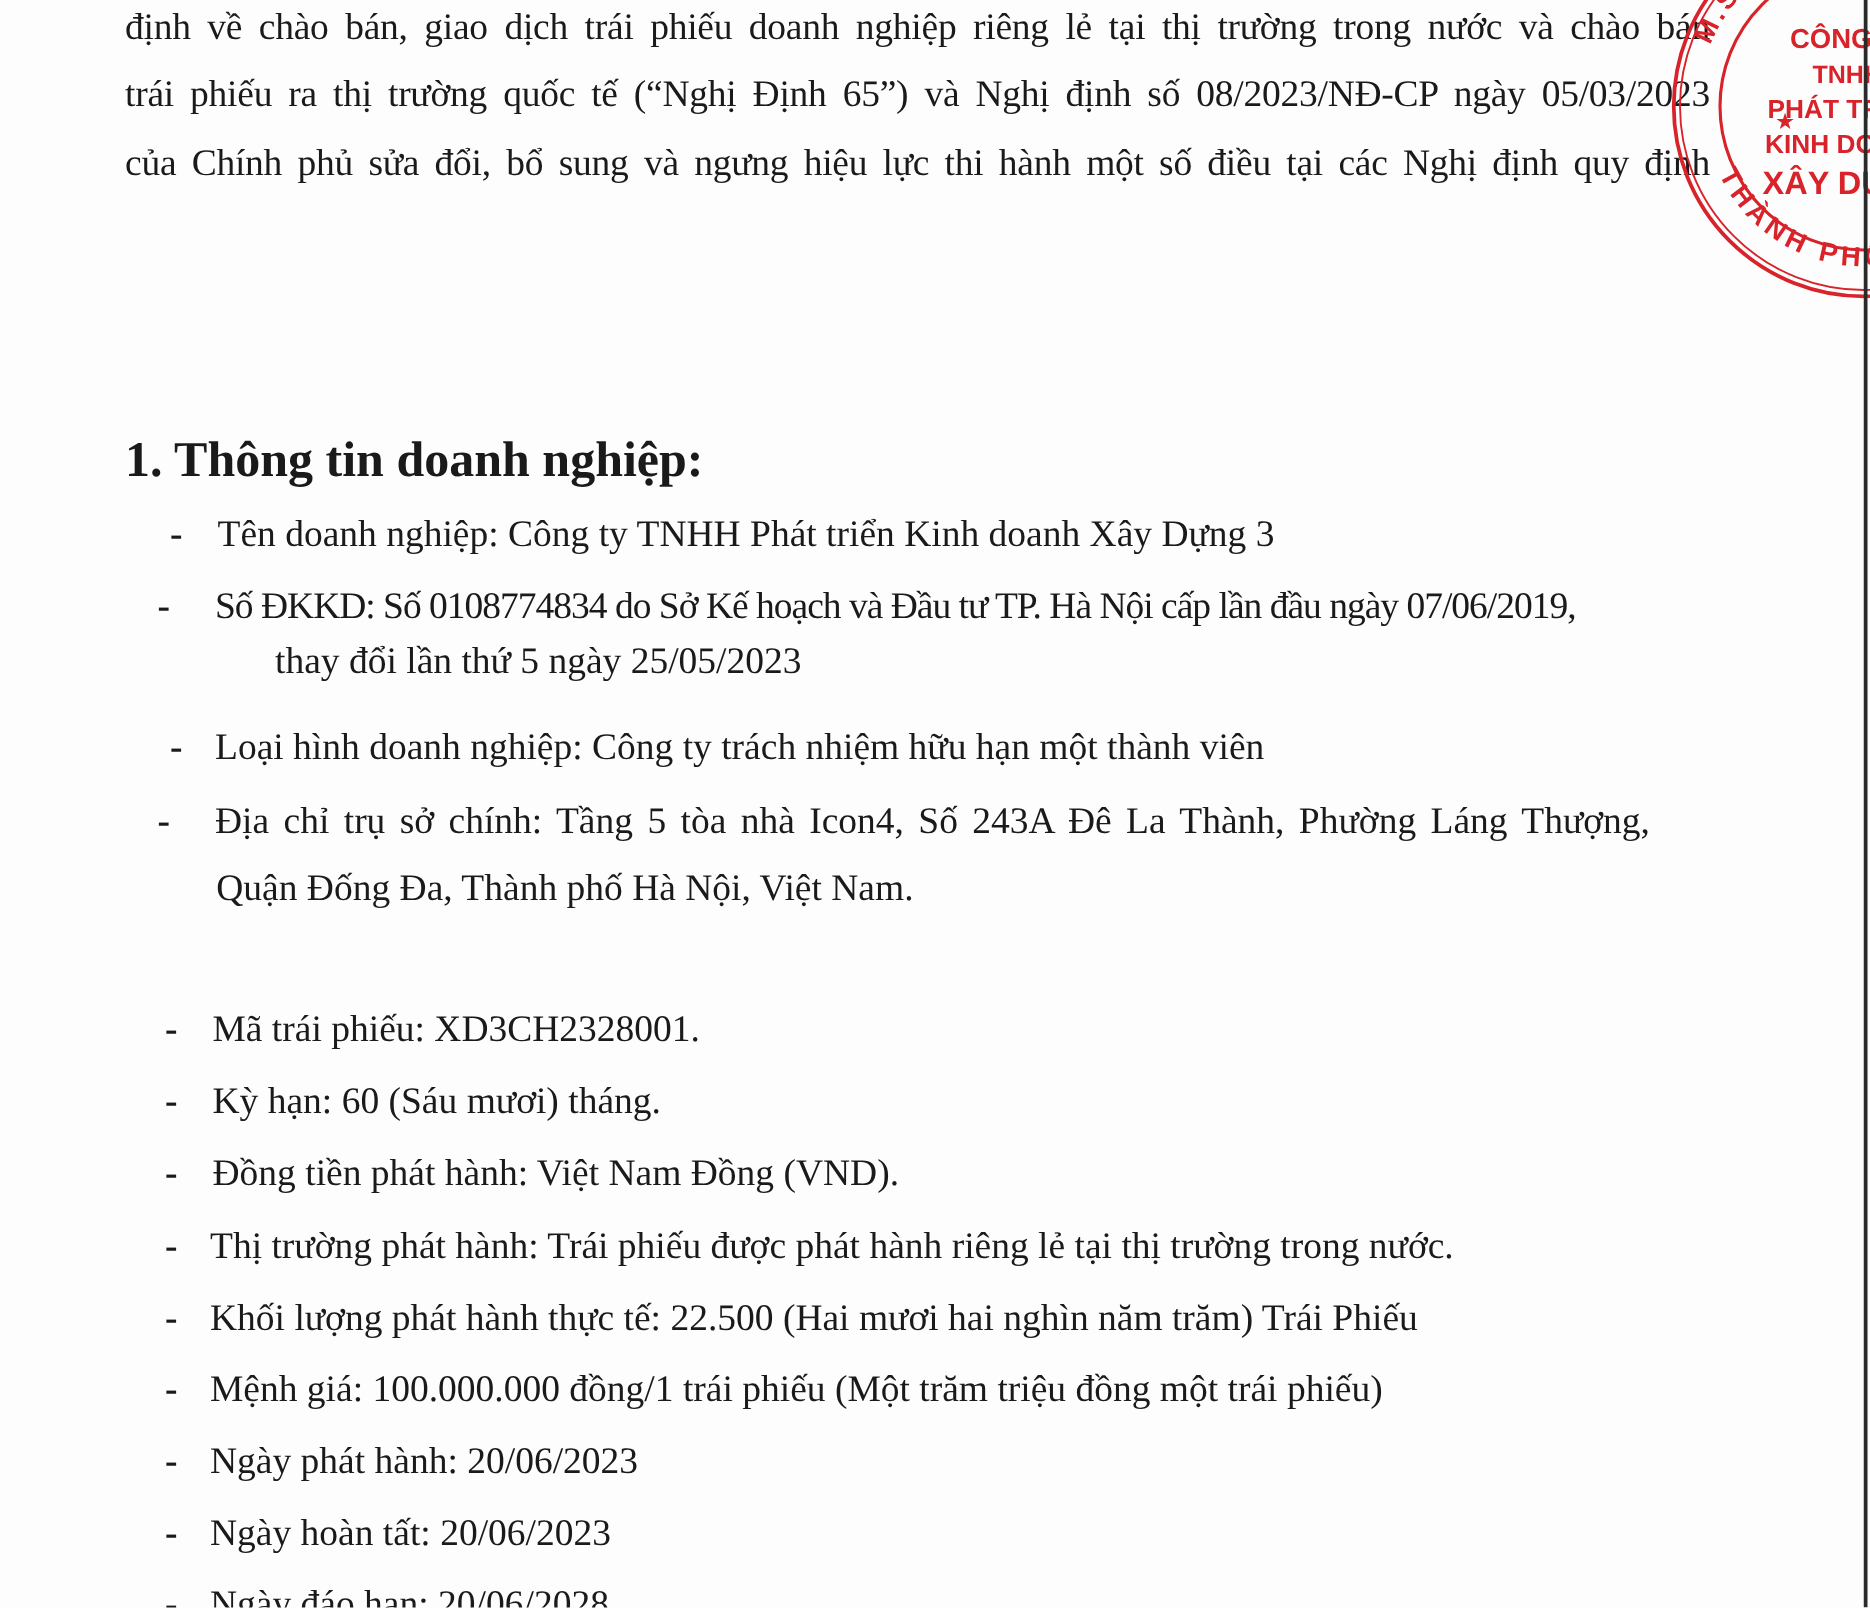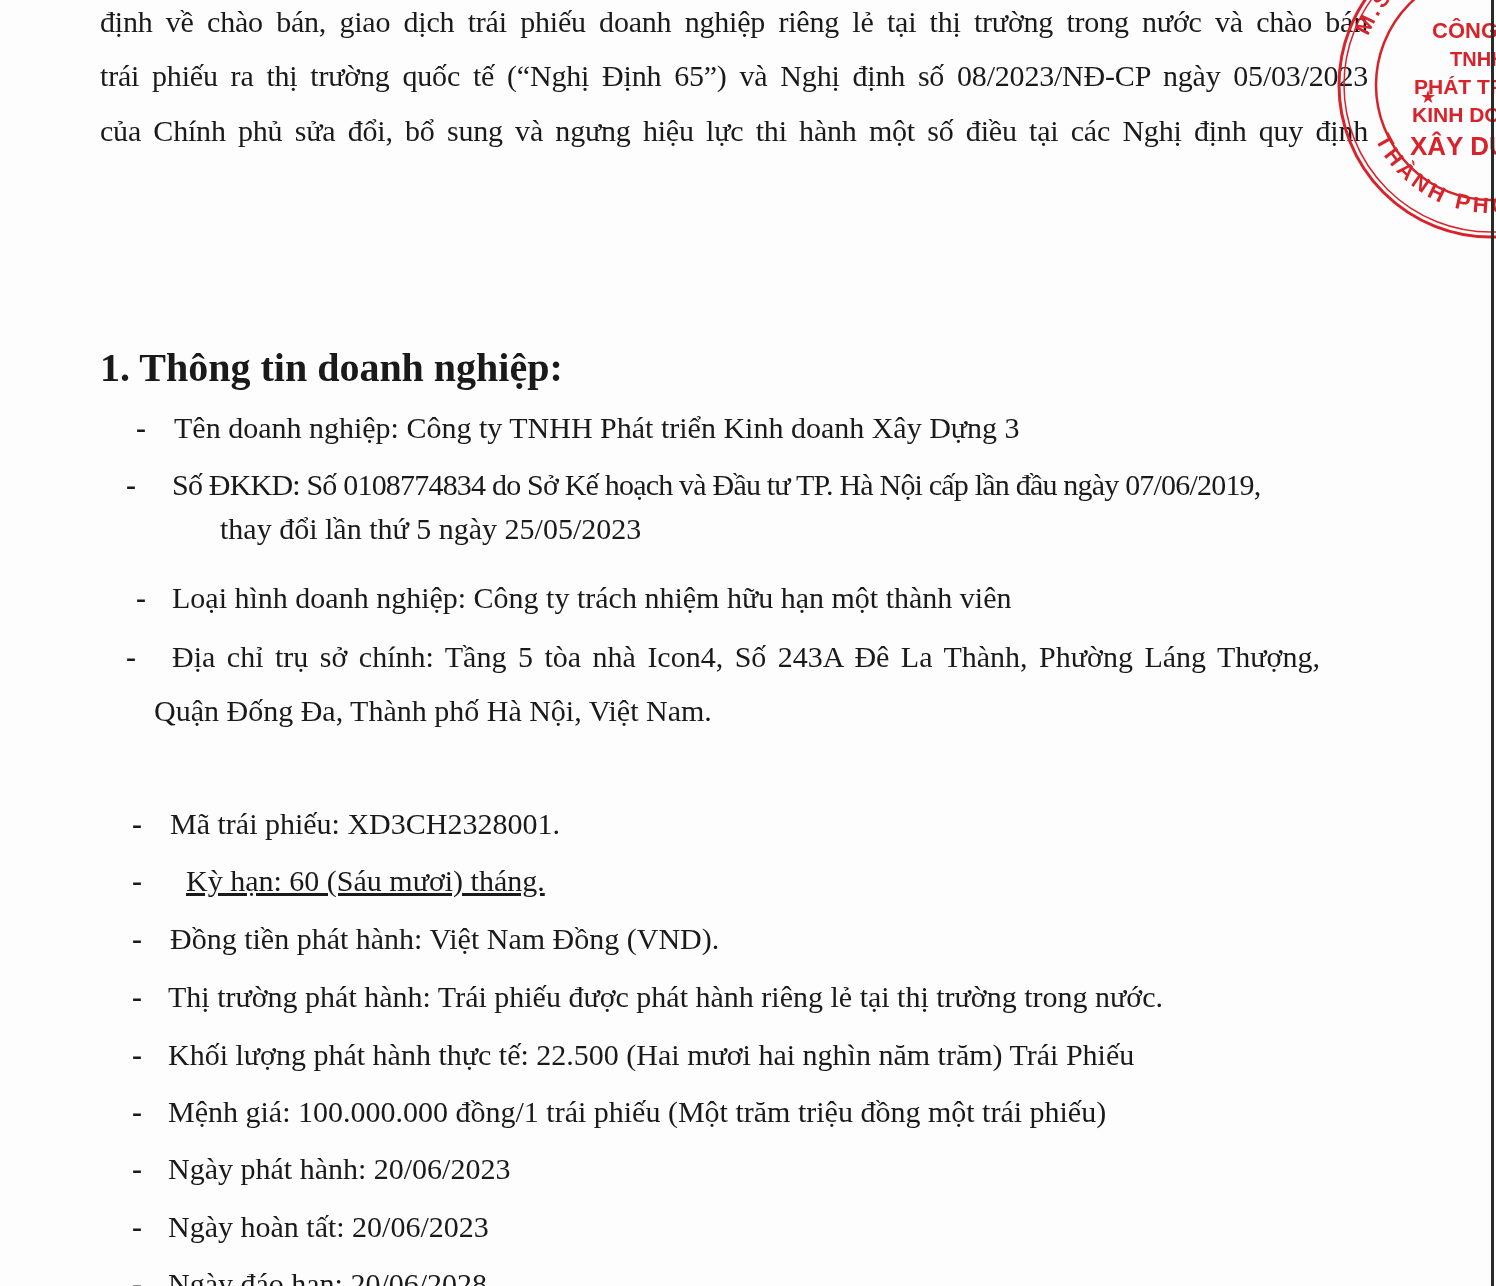--- a/index.html
+++ b/index.html
@@ -100,32 +100,32 @@
   </div>
 
   <div class="bullet" style="left:136px; top:580px;">
     <span class="dash">-</span>
     <span class="txt" style="left:36px;">Loại hình doanh nghiệp: Công ty trách nhiệm hữu hạn một thành viên</span>
   </div>
 
   <div class="bullet" style="left:126px; top:639px;">
     <span class="dash">-</span>
     <span class="txt" style="left:46px; word-spacing:4px;">Địa chỉ trụ sở chính: Tầng 5 tòa nhà Icon4, Số 243A Đê La Thành, Phường Láng Thượng,</span>
-    <span class="txt" style="left:28px; top:54px;">Quận Đống Đa, Thành phố Hà Nội, Việt Nam.</span>
+    <span class="txt" style="left:47px; top:54px;">Quận Đống Đa, Thành phố Hà Nội, Việt Nam.</span>
   </div>
 
 
   <div class="bullet" style="left:132px; top:806px;">
     <span class="dash">-</span>
     <span class="txt" style="left:38px;">Mã trái phiếu: XD3CH2328001.</span>
   </div>
 
   <div class="bullet" style="left:132px; top:863px;">
     <span class="dash">-</span>
-    <span class="txt" style="left:54px;text-decoration:underline;">Kỳ hạn: 60 (Sáu mươi) tháng.</span>
+    <span class="txt" style="left:38px;">Kỳ hạn: 60 (Sáu mươi) tháng.</span>
   </div>
 
   <div class="bullet" style="left:132px; top:921px;">
     <span class="dash">-</span>
     <span class="txt" style="left:38px;">Đồng tiền phát hành: Việt Nam Đồng (VND).</span>
   </div>
 
   <div class="bullet" style="left:132px; top:979px;">
     <span class="dash">-</span>
     <span class="txt" style="left:36px;">Thị trường phát hành: Trái phiếu được phát hành riêng lẻ tại thị trường trong nước.</span>

